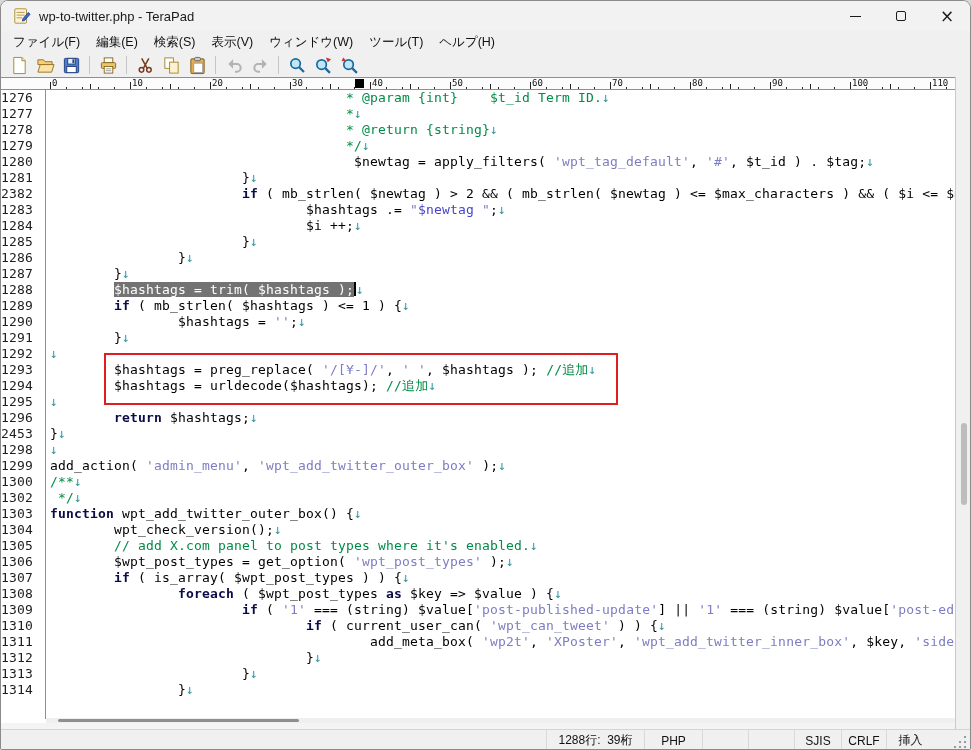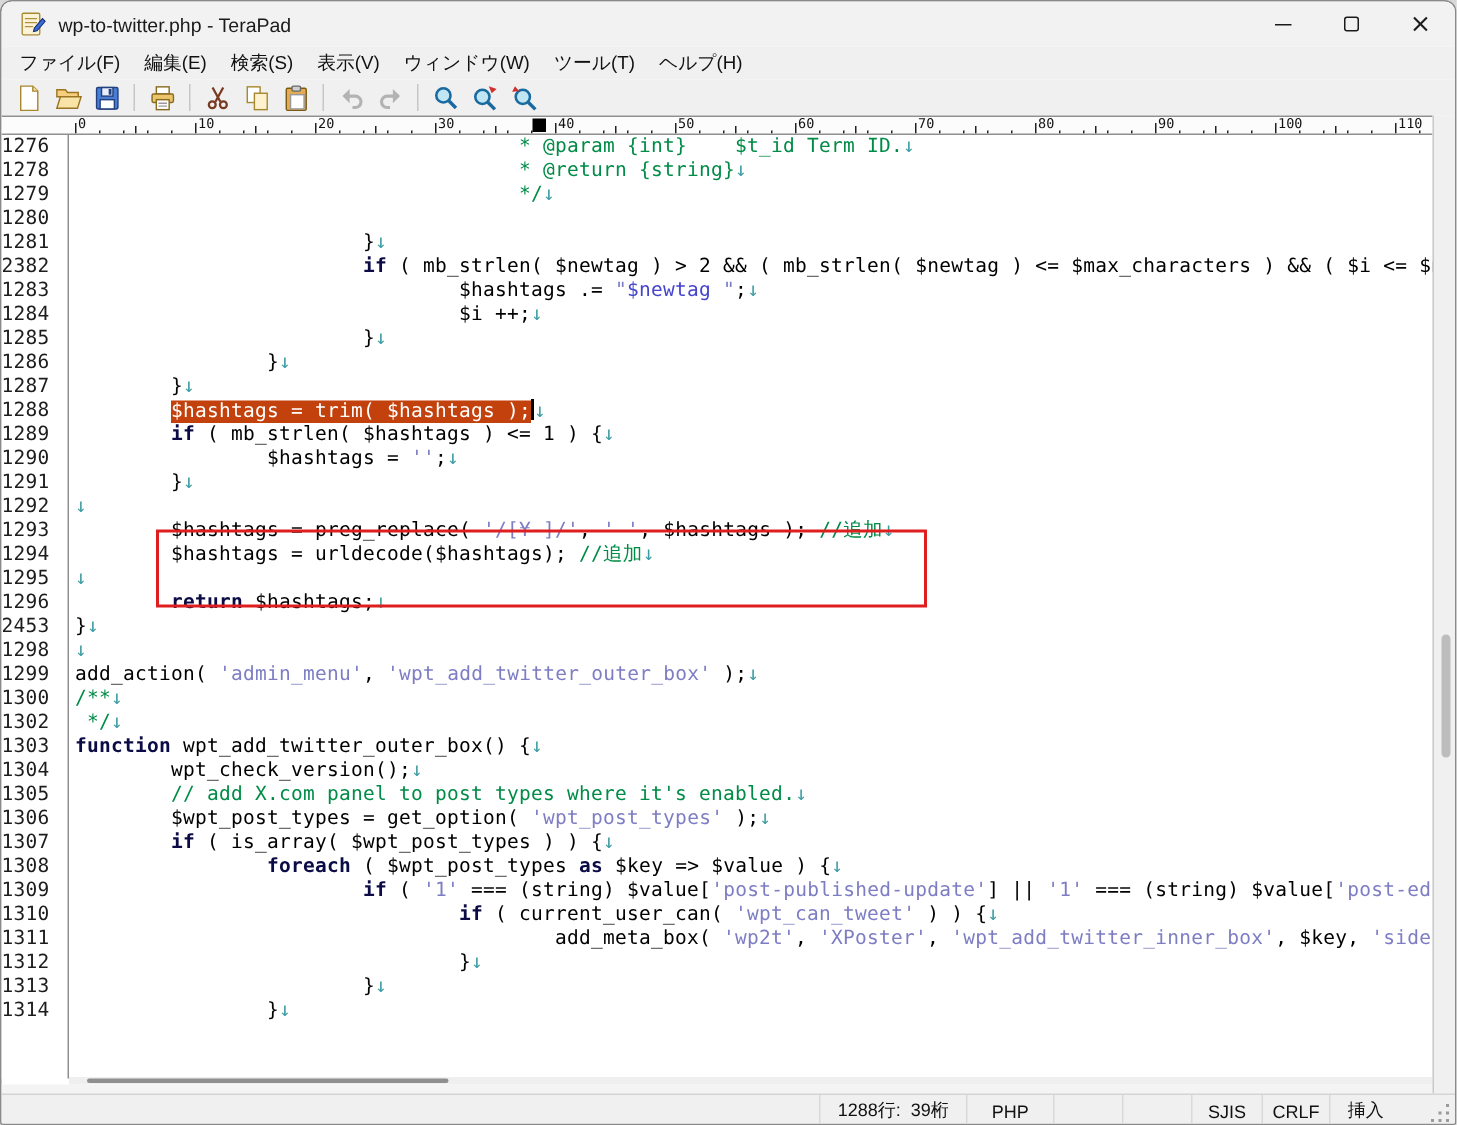--- a/index.html
+++ b/index.html
@@ -39,21 +39,21 @@
   #editor{position:absolute;left:0;top:89px;width:954px;height:629px;background:#fff;overflow:hidden;}
   .line{display:flex;height:16px;}
   .ln{flex:none;width:38px;font:13px/16px "DejaVu Sans Mono",monospace;letter-spacing:.175px;color:#1c1c1c;}
   .code{flex:none;padding-left:11px;font:13px/16px "DejaVu Sans Mono",monospace;letter-spacing:.175px;white-space:pre;color:#000;}
   .ind{display:inline-block;height:1px;}
   .sg-d{color:#000;}
   .sg-k{color:#0b0b46;font-weight:bold;}
   .sg-s{color:#7d7dc4;}
   .sg-c{color:#008c46;}
   .sg-v{color:#4444cc;}
-  .sg-sel{background:#c2410c;color:#fff;}
+  .sg-sel{background:#737373;color:#fff;}
   .arrow{color:#3b9ba3;}
   .caret{display:inline-block;width:2px;height:14px;background:#000;vertical-align:-2px;}
   #gutter-sep{position:absolute;left:44px;top:89px;height:629px;width:1px;background:#8f8f8f;}
   
   #red-box{position:absolute;left:103px;top:352px;width:514px;height:52px;border:2px solid #df1f1f;}
   
   #hscroll{position:absolute;left:45px;top:717px;width:909px;height:5px;background:#efefef;}
   #hscroll-thumb{position:absolute;left:12px;top:1px;width:241px;height:3px;background:#8f8f8f;border-radius:2px;}
   #vscroll{position:absolute;left:954px;top:76px;width:17px;height:652px;background:#f0f0f0;border-left:1px solid #c9c9c9;}
   #vscroll-thumb{position:absolute;left:5px;top:346px;width:6px;height:82px;background:#bdbdbd;border-radius:3px;}
@@ -277,29 +277,34 @@
       <div class="tick minor" style="left: 945px;"></div>
       <div id="ruler-marker" style="left: 354px;"></div>
     </div>
 
   <div id="editor">
       <div class="line">
         <span class="ln">1276</span>
         <span class="code"><span class="ind" style="width: 296px;"></span><span class="sg-c">* @param {int}    $t_id Term ID.</span><span class="arrow">↓</span></span>
       </div>
       <div class="line">
+        <span class="ln">1277</span>
+        <span class="code"><span class="ind" style="width: 296px;"></span><span class="sg-c">*</span><span class="arrow">↓</span></span>
+      </div>
+      <div class="line">
         <span class="ln">1278</span>
         <span class="code"><span class="ind" style="width: 296px;"></span><span class="sg-c">* @return {string}</span><span class="arrow">↓</span></span>
       </div>
       <div class="line">
         <span class="ln">1279</span>
         <span class="code"><span class="ind" style="width: 296px;"></span><span class="sg-c">*/</span><span class="arrow">↓</span></span>
       </div>
       <div class="line">
         <span class="ln">1280</span>
+        <span class="code"><span class="ind" style="width: 304px;"></span><span class="sg-d">$newtag = apply_filters( </span><span class="sg-s">'wpt_tag_default'</span><span class="sg-d">, </span><span class="sg-s">'#'</span><span class="sg-d">, $t_id ) . $tag;</span><span class="arrow">↓</span></span>
       </div>
       <div class="line">
         <span class="ln">1281</span>
         <span class="code"><span class="ind" style="width: 192px;"></span><span class="sg-d">}</span><span class="arrow">↓</span></span>
       </div>
       <div class="line">
         <span class="ln">2382</span>
         <span class="code"><span class="ind" style="width: 192px;"></span><span class="sg-k">if</span><span class="sg-d"> ( mb_strlen( $newtag ) &gt; 2 &amp;&amp; ( mb_strlen( $newtag ) &lt;= $max_characters ) &amp;&amp; ( $i &lt;= $max_tags ) ) {</span></span>
       </div>
       <div class="line">

